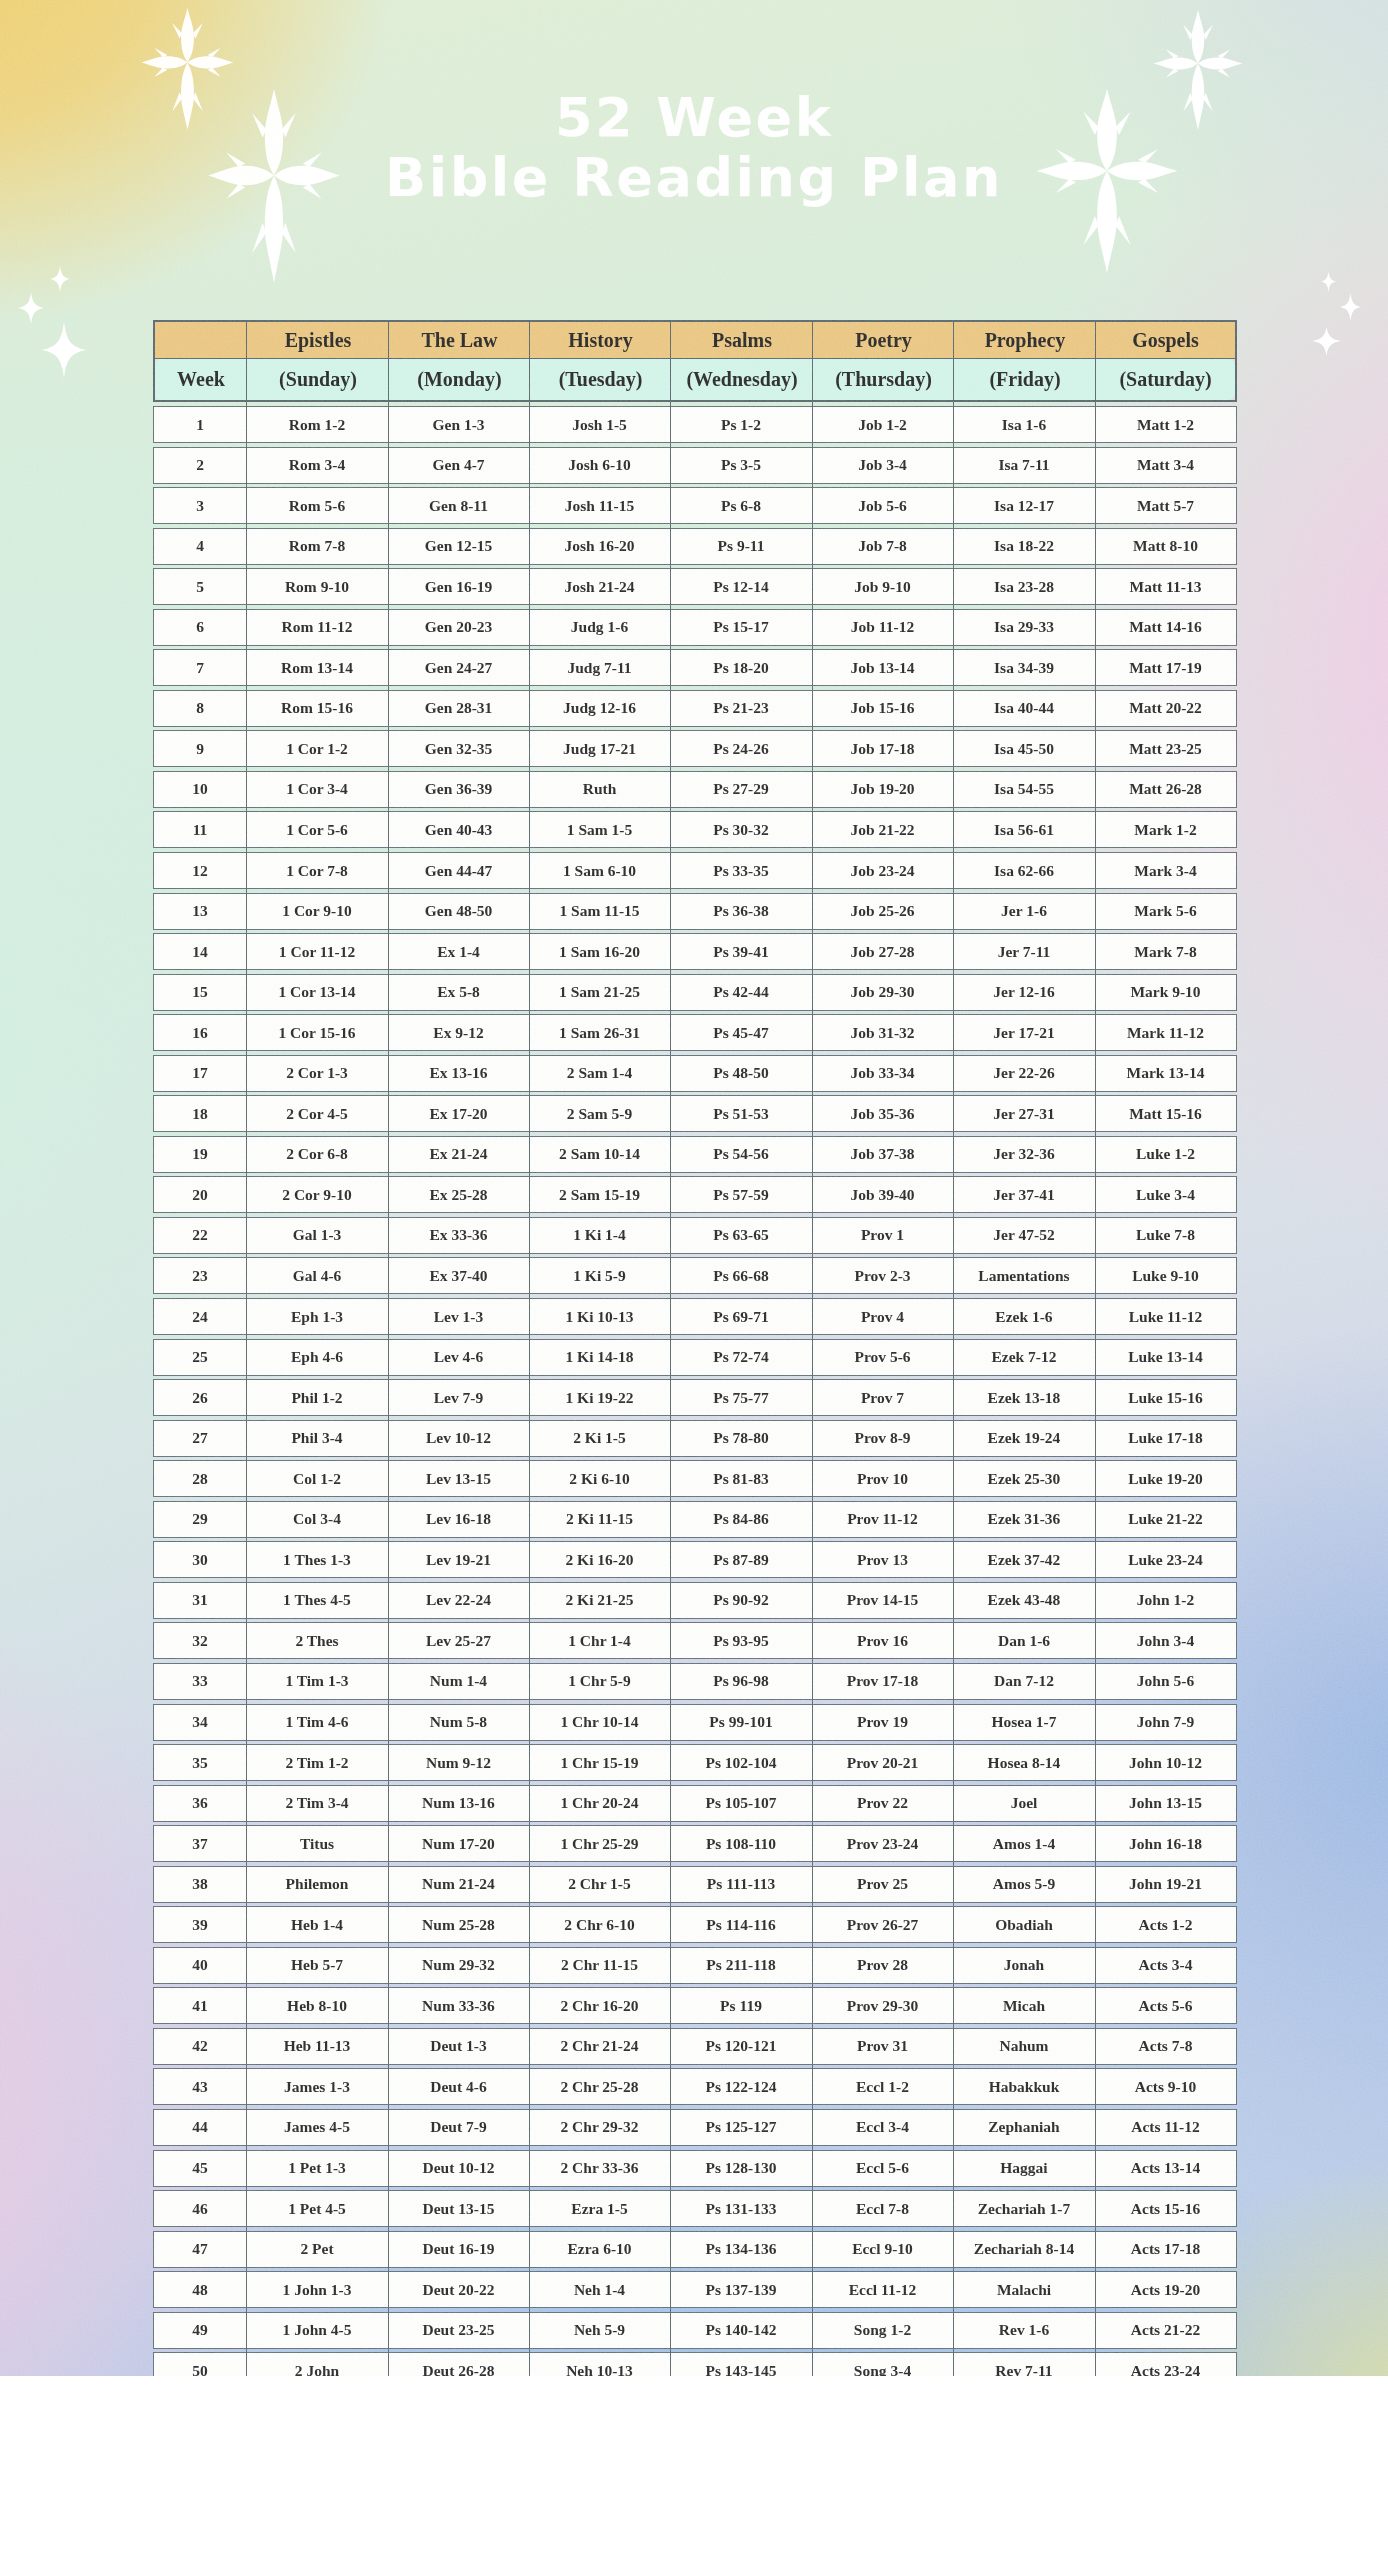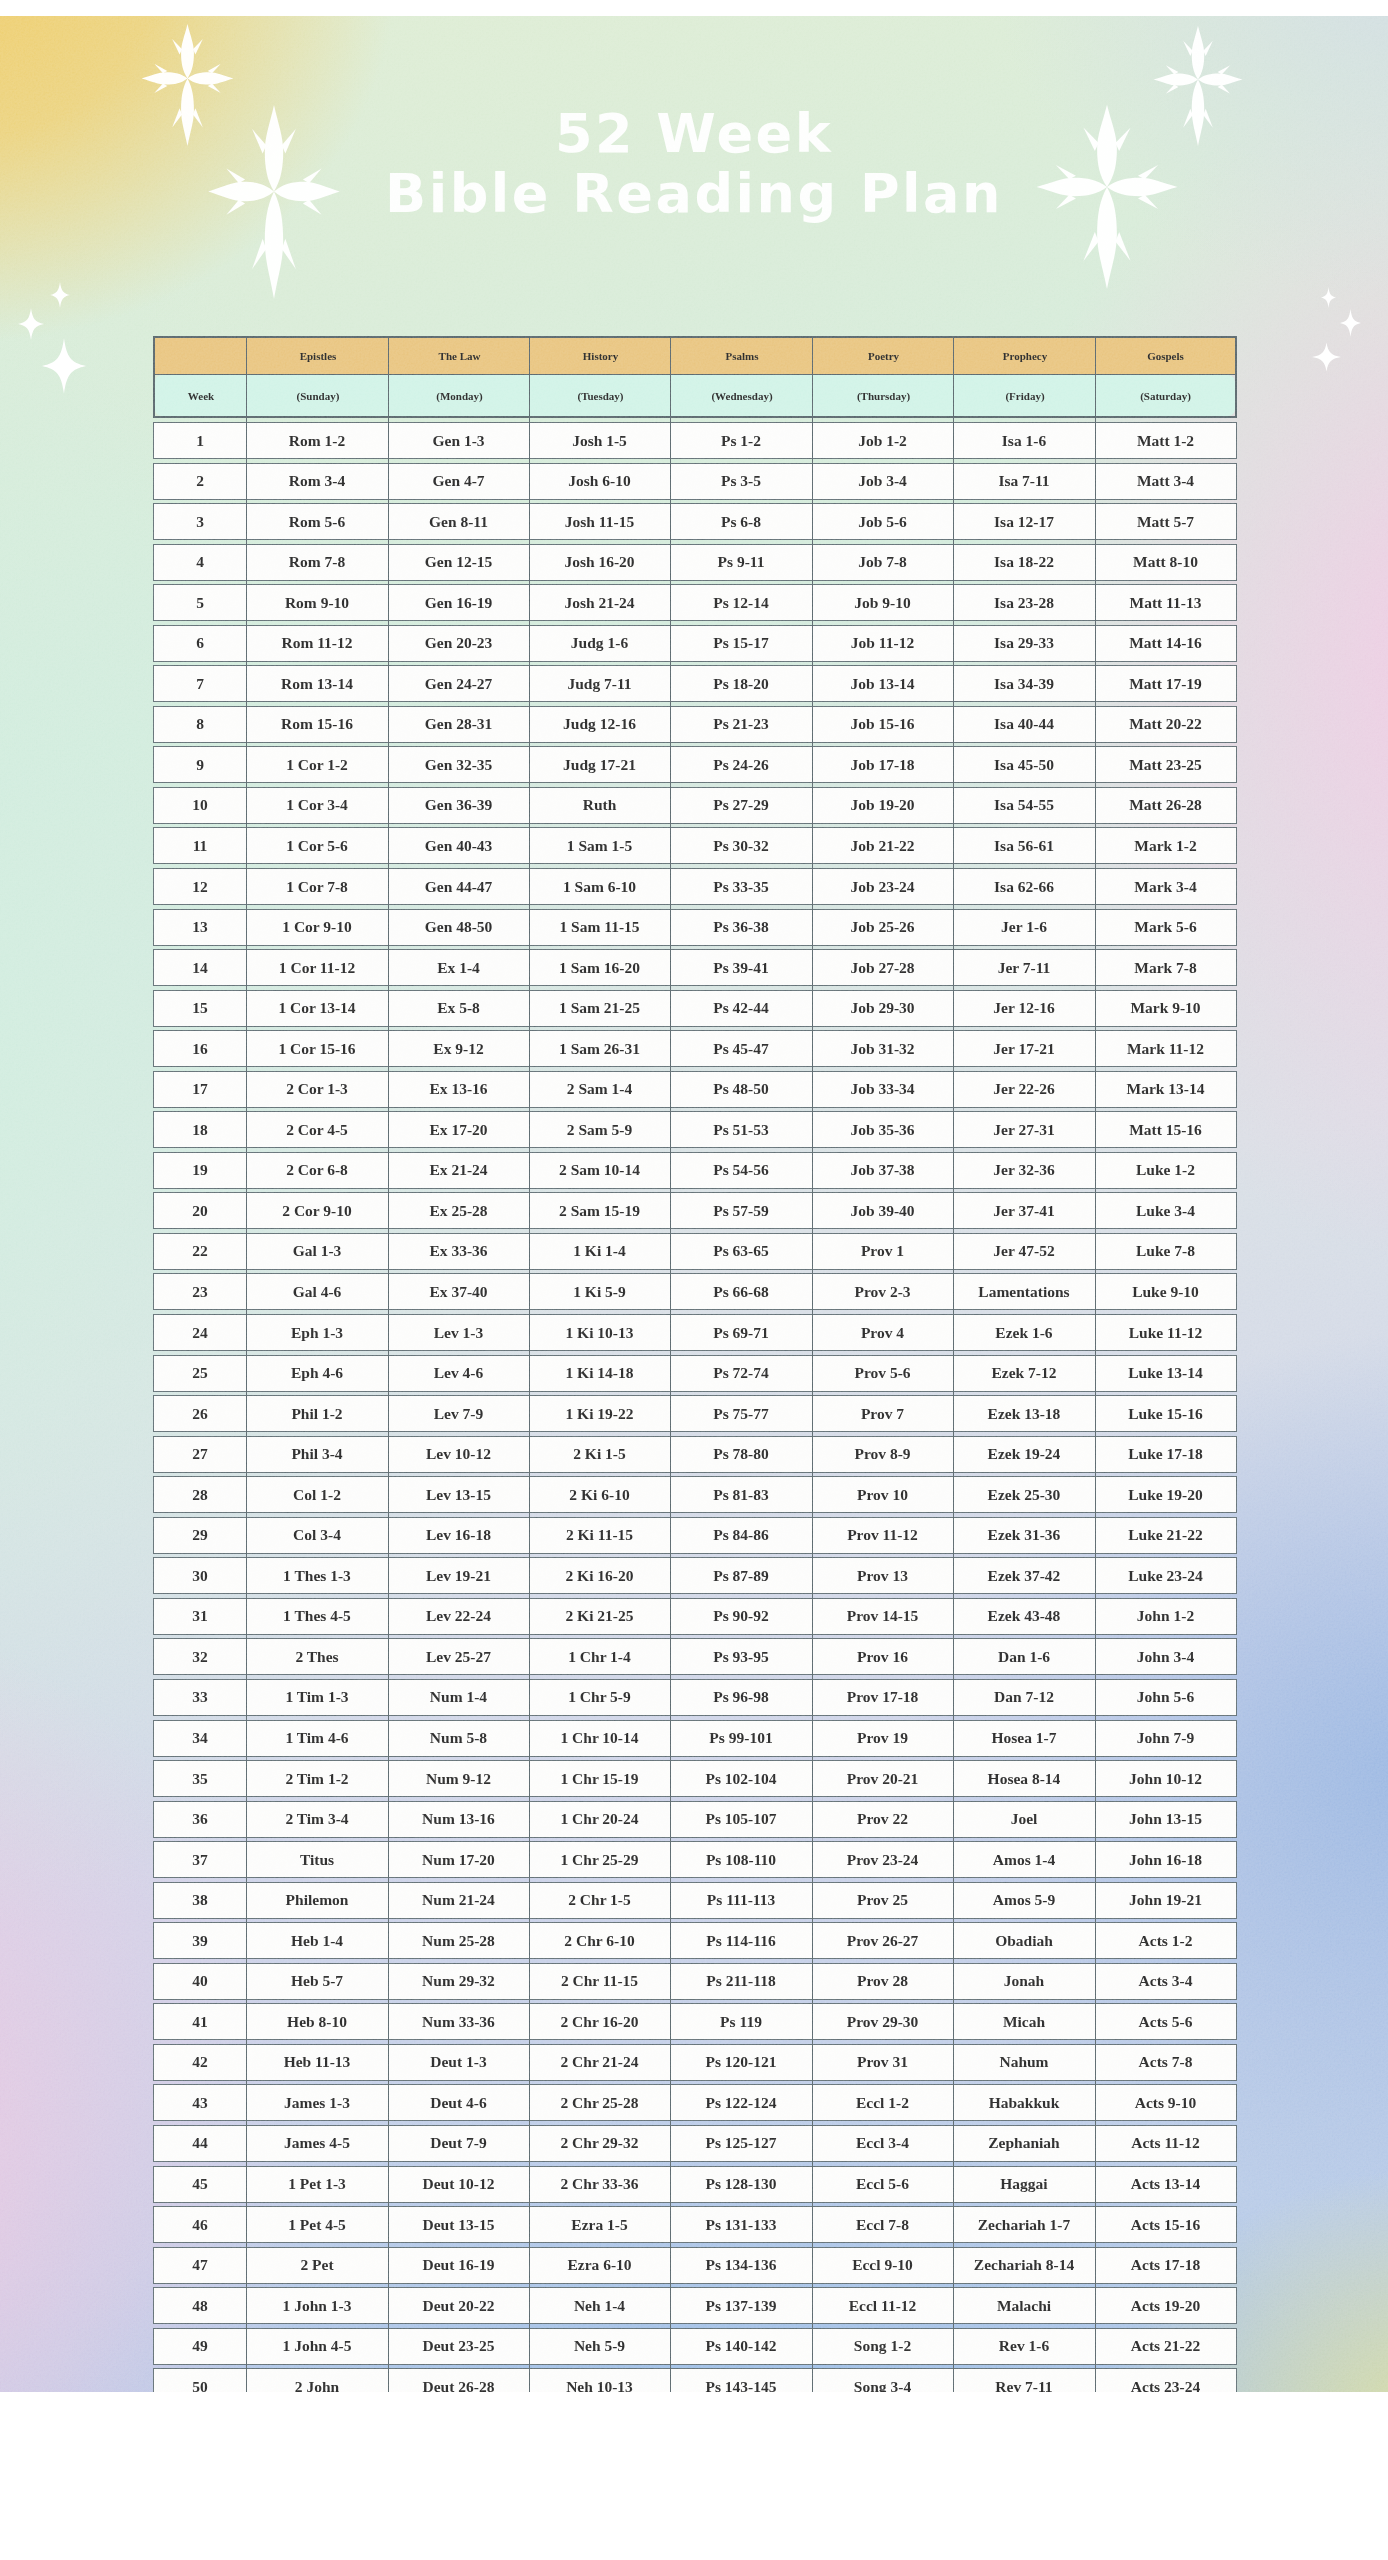--- a/index.html
+++ b/index.html
@@ -15,21 +15,20 @@
     background-image:
       radial-gradient(ellipse 640px 540px at -40px -40px, #eec95f 0%, rgba(238,201,95,.8) 30%, rgba(238,201,95,0) 68%),
       radial-gradient(ellipse 760px 600px at 103% -60px, #cdd9e1 0%, rgba(205,217,225,0) 58%),
       radial-gradient(ellipse 860px 1000px at 109% 27%, #f2c3e2 0%, rgba(242,195,226,0) 62%),
       radial-gradient(ellipse 800px 900px at -12% 90%, #eec2de 0%, rgba(238,194,222,0) 60%),
       radial-gradient(ellipse 560px 440px at 104% 102%, #d7db93 0%, rgba(215,219,147,0) 62%),
       radial-gradient(ellipse 1050px 640px at 52% 104%, #8fb6e4 0%, rgba(143,182,228,0) 66%),
       radial-gradient(ellipse 900px 760px at 102% 74%, #93b2e0 0%, rgba(147,178,224,0) 58%),
       radial-gradient(ellipse 1000px 1250px at -6% 44%, #cdecdc 0%, rgba(205,236,220,0) 70%),
       linear-gradient(168deg, #dcebcf 0%, #cfe9d9 28%, #d6dde3 52%, #c9cfe6 72%, #a9c3e5 100%);
-    margin-top: 16px;
   }
 
   .grain { position: absolute; left: 0; top: 0; pointer-events: none; }
 
   .title {
     position: absolute;
     left: 0; top: 88px;
     width: 100%;
     text-align: center;
     font-family: "DejaVu Sans", sans-serif;
@@ -66,21 +65,21 @@
   .hrow.days { height: 41px; background: #cdf2e5; border-radius: 7px; }
   .cell {
     display: flex; align-items: center; justify-content: center;
     font-family: "Liberation Serif", "DejaVu Serif", serif;
     font-weight: 700;
     font-size: 15.5px;
     color: #141414;
     white-space: nowrap;
     overflow: hidden;
   }
-  .hrow .cell { font-size: 11px; }
+  .hrow .cell { font-size: 20px; }
   .table-body {
     margin-top: 4px;
     display: flex; flex-direction: column;
     gap: 3.55px;
   }
   .trow {
     display: grid; grid-template-columns: 92px 142px 141px 141px 142px 141px 142px 1fr;
     height: 37px;
     background: #fcfcfb;
     border: 1px solid #55646a;

